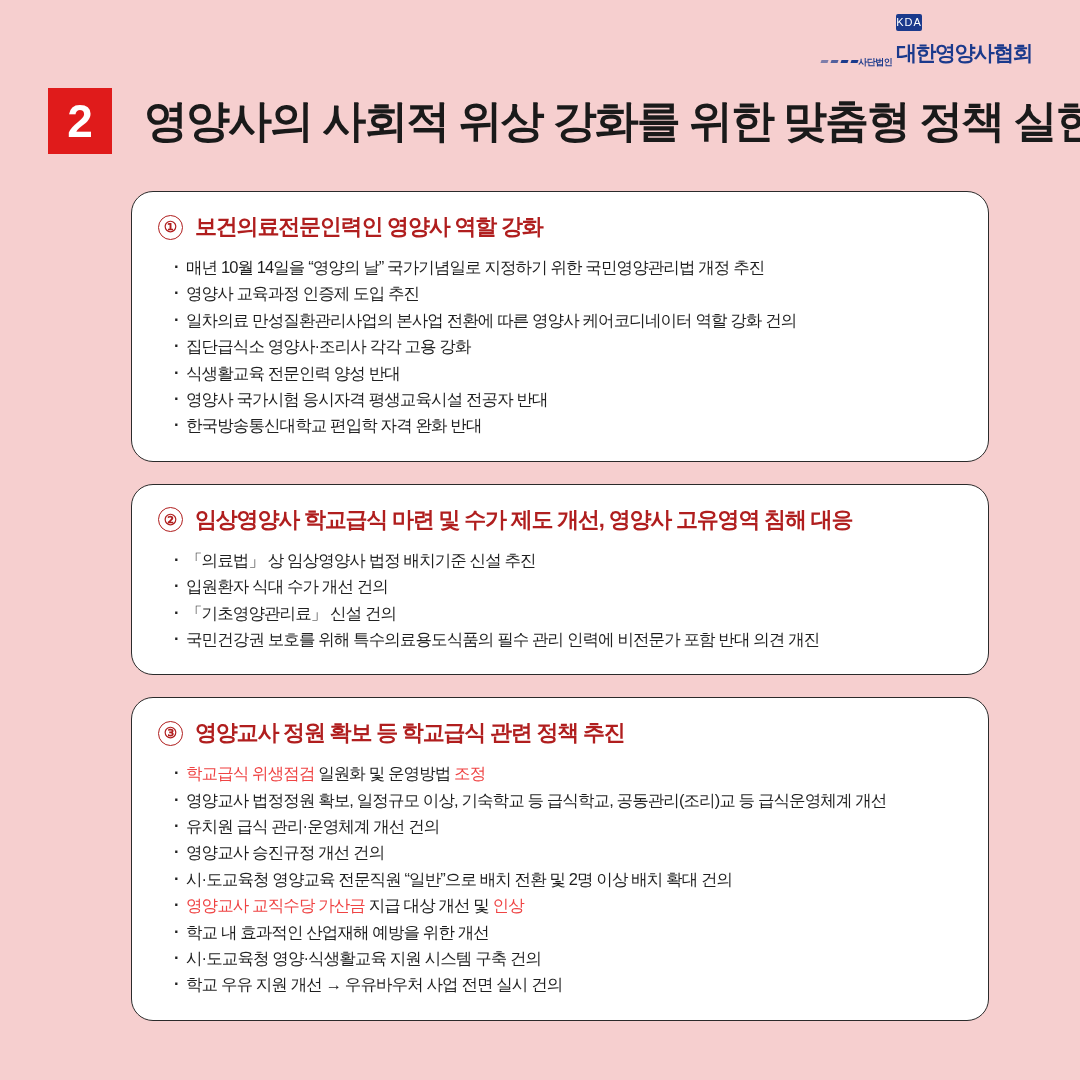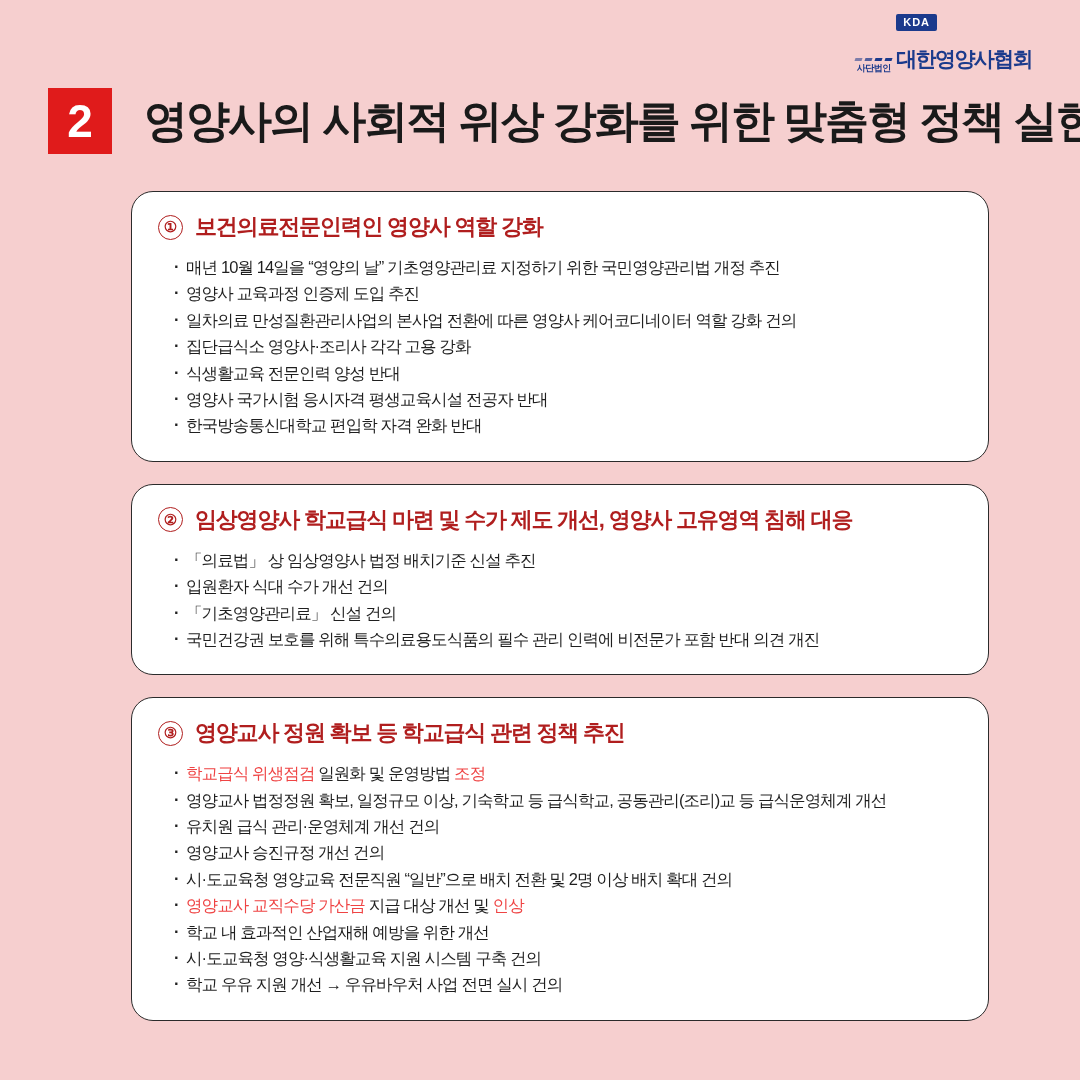--- a/index.html
+++ b/index.html
@@ -16,21 +16,20 @@
   .logo {
     position: absolute;
     top: 14px;
     right: 48px;
     display: flex;
     align-items: flex-end;
     gap: 4px;
   }
   .logo-mark {
     display: flex;
-    flex-direction: column;
     align-items: center;
     line-height: 1;
   }
   .logo-dashes {
     display: flex;
     gap: 3px;
     margin-bottom: 3px;
   }
   .logo-dashes i {
     display: block;
@@ -44,25 +43,25 @@
   .logo-sub {
     font-size: 9px;
     color: #1b3a8c;
     letter-spacing: -0.5px;
     font-weight: bold;
   }
   .logo-kda {
     background: #1b3a8c;
     color: #fff;
     font-size: 11px;
-    font-weight: bold;
-    padding: 2px 7px 3px;
+    font-weight: normal;
+    padding: 2px 0 3px;
     letter-spacing: 1px;
     border-radius: 2px;
-    margin-bottom: 14px;
+    margin-bottom: 8px;
   }
   .logo-name {
     font-size: 21px;
     font-weight: bold;
     color: #1b3a8c;
     letter-spacing: -1.6px;
     text-align: center;
   }
   .logo-right {
     display: flex;
@@ -189,21 +188,21 @@
   <div class="header-title">영양사의 사회적 위상 강화를 위한 맞춤형 정책 실현</div>
 </div>
 
 <div class="cards">
     <div class="card">
       <div class="card-head">
         <div class="circle-num">①</div>
         <div class="card-title">보건의료전문인력인 영양사 역할 강화</div>
       </div>
       <ul class="bullets">
-        <li><span>매년 10월 14일을 “영양의 날” 기초영양관리료 지정하기 위한 국민영양관리법 개정 추진</span></li>
+        <li><span>매년 10월 14일을 “영양의 날” 국가기념일로 지정하기 위한 국민영양관리법 개정 추진</span></li>
         <li><span>영양사 교육과정 인증제 도입 추진</span></li>
         <li><span>일차의료 만성질환관리사업의 본사업 전환에 따른 영양사 케어코디네이터 역할 강화 건의</span></li>
         <li><span>집단급식소 영양사·조리사 각각 고용 강화</span></li>
         <li><span>식생활교육 전문인력 양성 반대</span></li>
         <li><span>영양사 국가시험 응시자격 평생교육시설 전공자 반대</span></li>
         <li><span>한국방송통신대학교 편입학 자격 완화 반대</span></li>
       </ul>
     </div>
     <div class="card">
       <div class="card-head">

